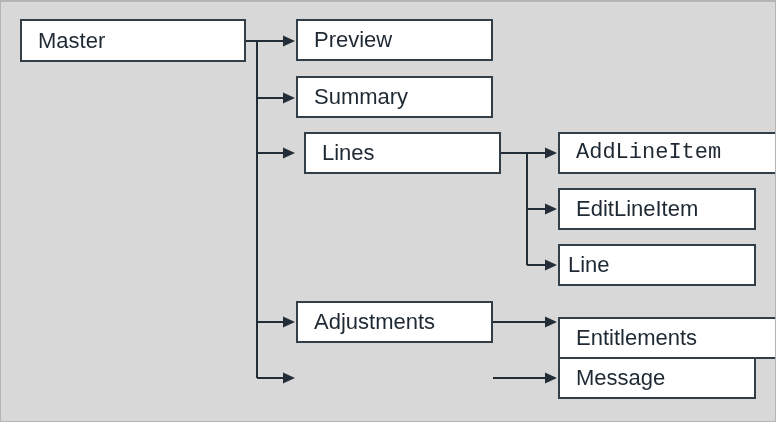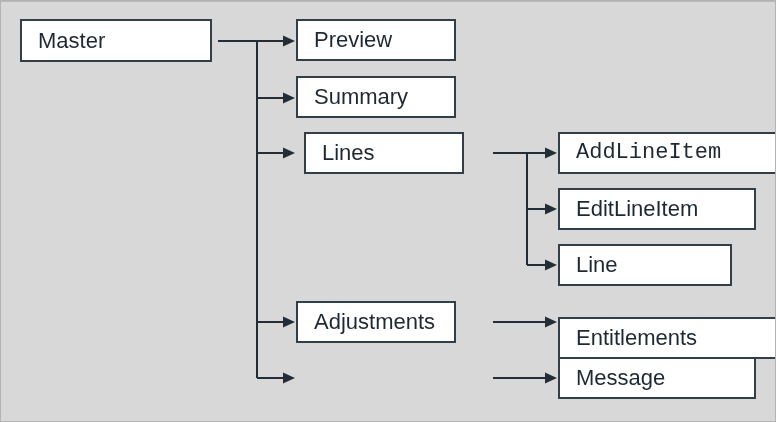--- a/index.html
+++ b/index.html
@@ -18,41 +18,41 @@
     overflow: hidden;
   }
   .connectors {
     position: absolute;
     left: 0; top: 0;
     width: 776px; height: 422px;
     pointer-events: none;
   }
   .node {
     position: absolute;
-    width: 160px;
+    width: 197px;
     height: 42px;
     box-sizing: border-box;
     background: #ffffff;
     border: 2px solid #323e48;
     display: flex;
     align-items: center;
     padding-left: 16px;
     font-size: 22px;
     line-height: 1;
     color: #1e2933;
     white-space: nowrap;
   }
   
-  .n-master       { left: 19px;  top: 18px; width: 192px; height: 43px; }
+  .n-master       { left: 19px;  top: 18px; width: 226px; height: 43px; }
   .n-preview      { left: 295px; top: 18px; }
   .n-summary      { left: 295px; top: 75px; align-items: center; }
   .n-lines        { left: 295px; top: 131px; margin-left: 8px; }
   .n-addlineitem  { left: 557px; top: 131px; width: 231px; font-family: Liberation Mono, monospace; }
   .n-editlineitem { left: 557px; top: 187px; width: 198px; }
-  .n-line         { left: 557px; top: 243px; width: 174px; }
+  .n-line         { left: 557px; top: 243px; width: 198px; padding-left: 8px; }
   .n-adjustments  { left: 295px; top: 300px; }
   .n-entitlements { left: 557px; top: 300px; width: 226px; margin-top: 16px; }
   .n-messages     { left: 295px; top: 356px; }
   .n-message      { left: 557px; top: 356px; width: 198px; }
 </style>
 </head>
 <body>
 
 <div class="canvas">
 

